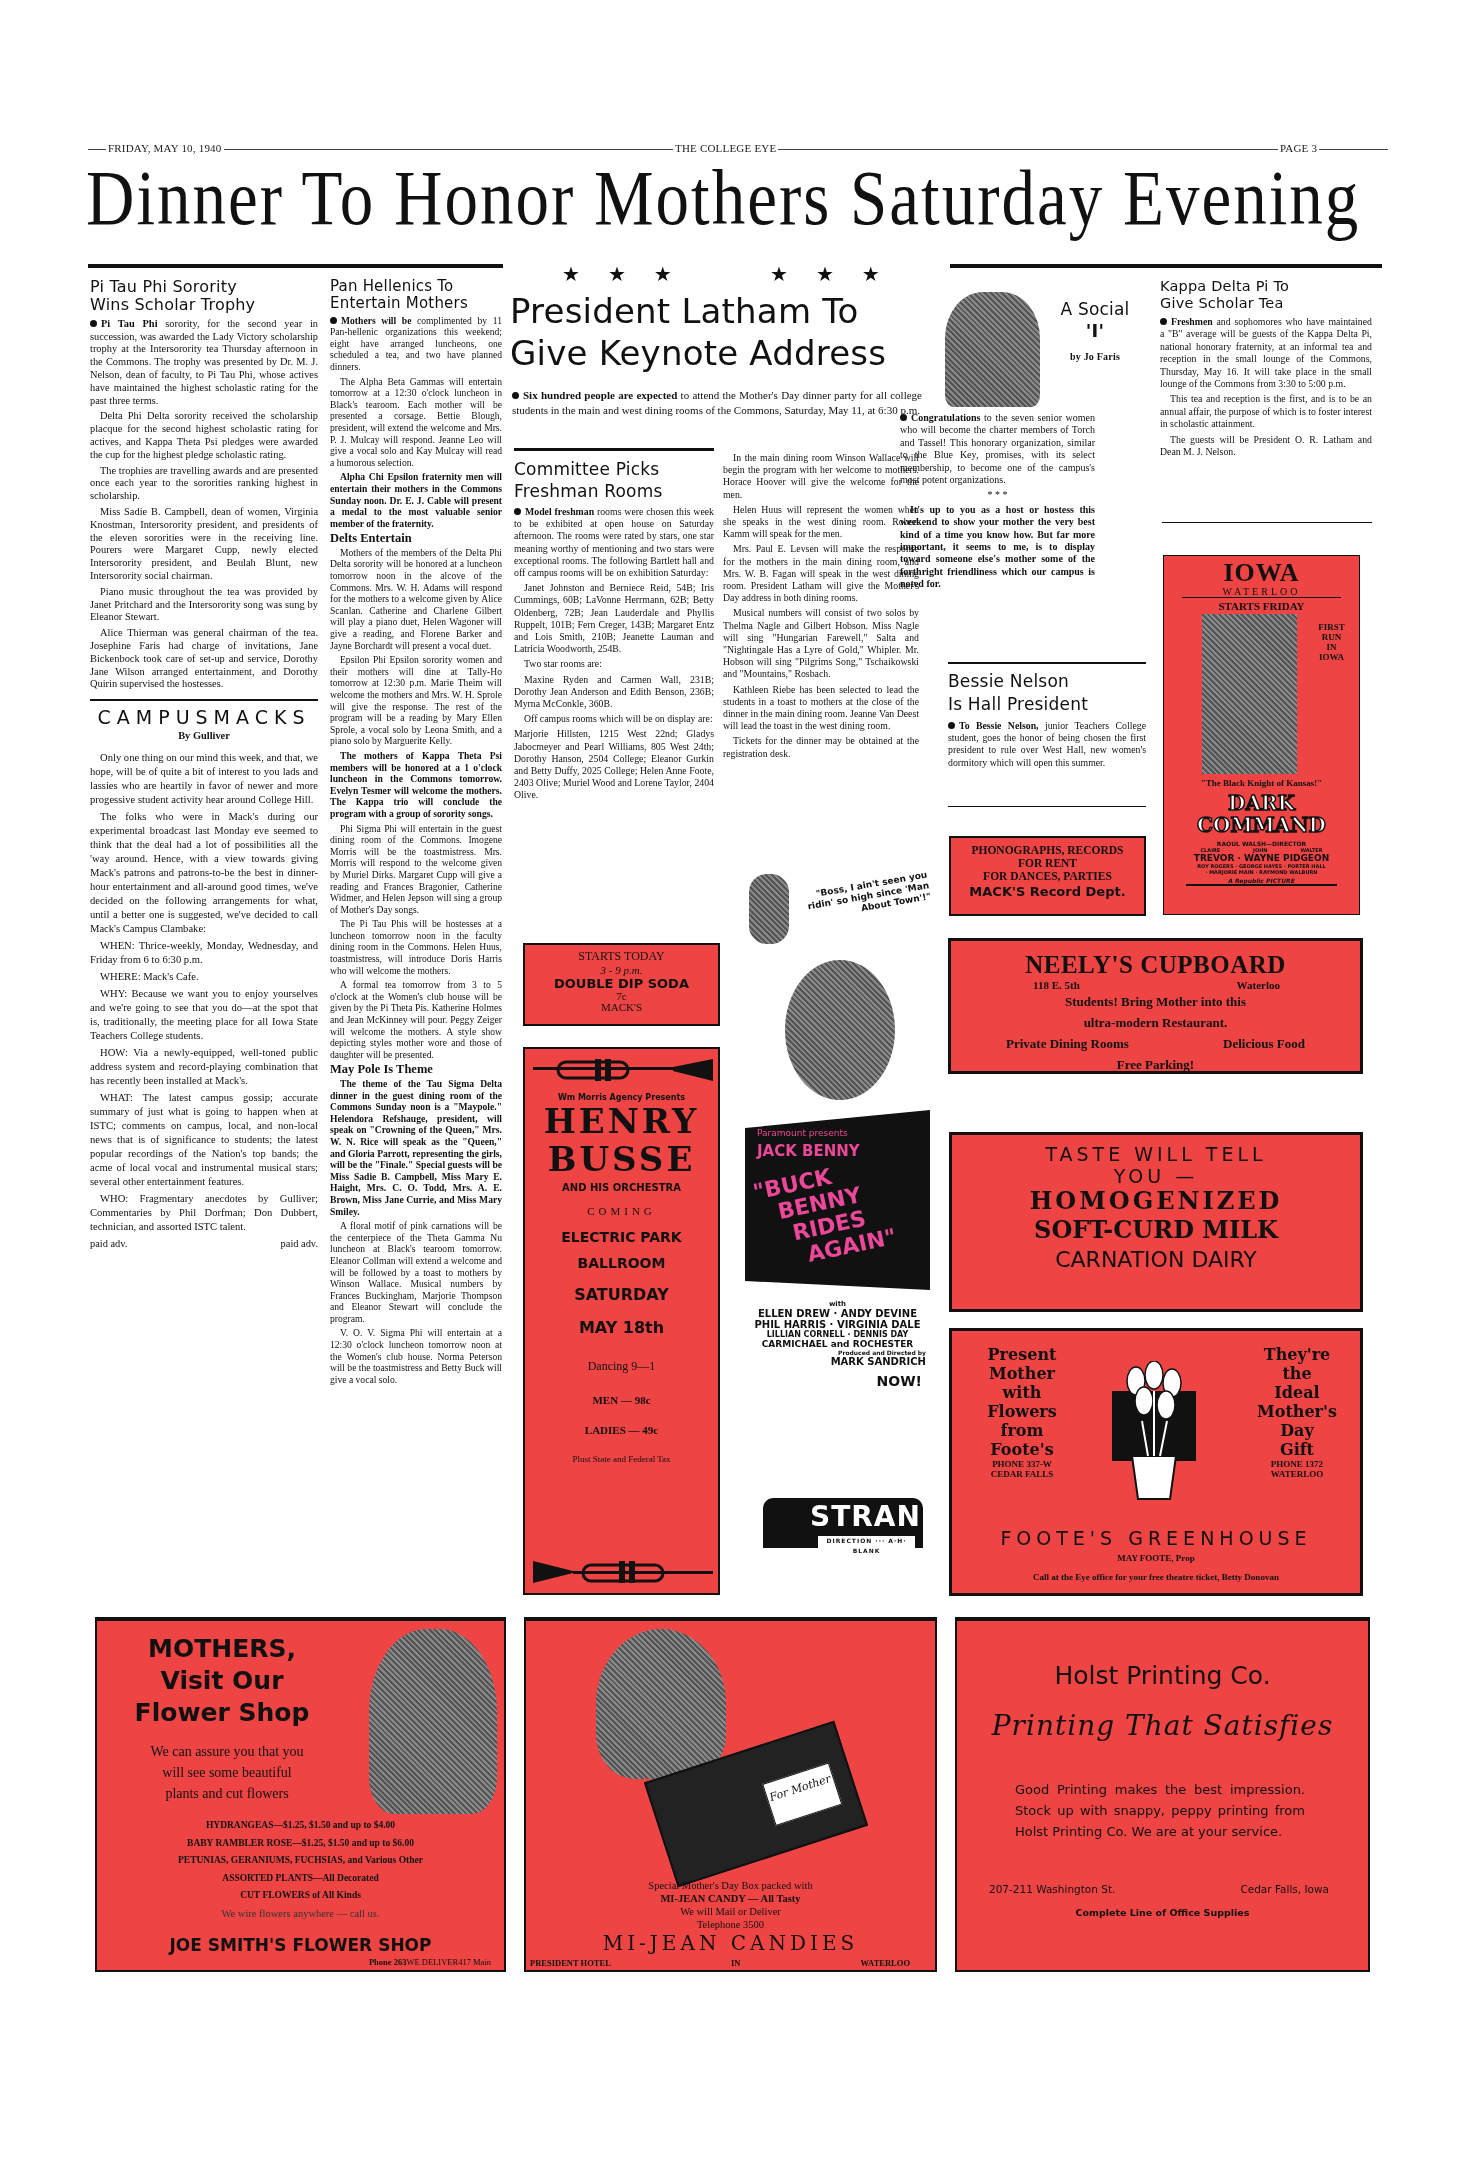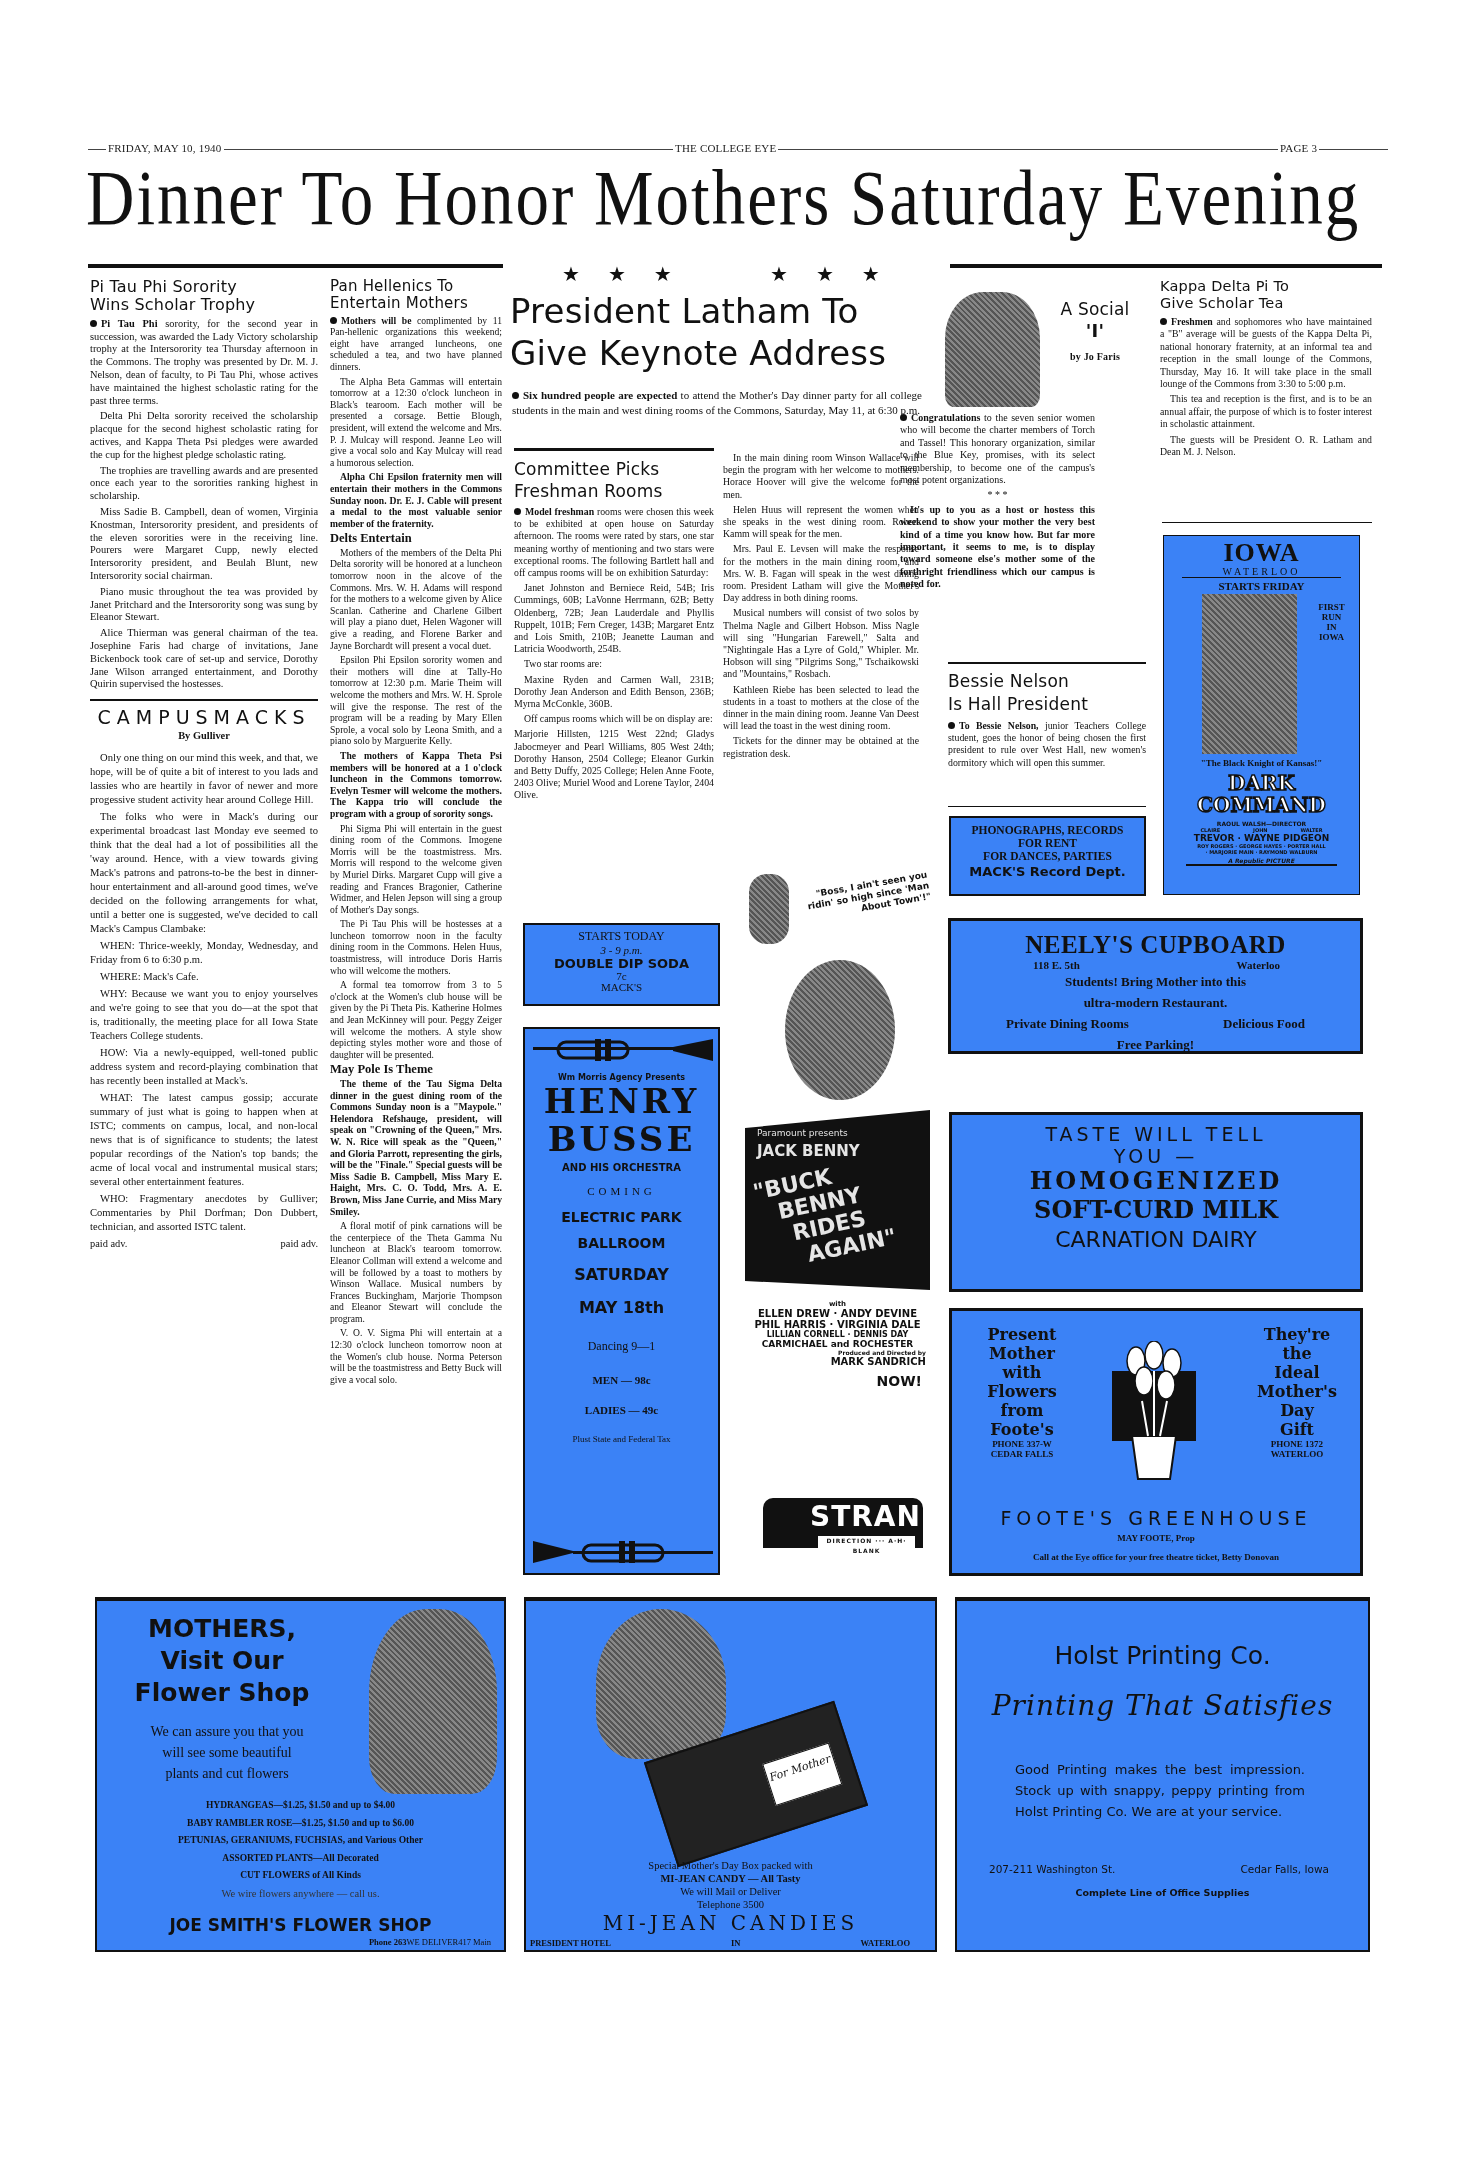--- a/index.html
+++ b/index.html
@@ -15,21 +15,21 @@
   .thick-rule { height: 4px; background: #111; }
 
   .col { font-family: "Liberation Serif", serif; font-size: 10.4px; line-height: 12.8px; text-align: justify; hyphens: auto; }
   .col p { text-indent: 10px; margin-bottom: 3px; }
   .col p.lead { text-indent: 0; }
   .col .bullet { display: inline-block; width: 7px; height: 7px; border-radius: 50%; background: #111; margin-right: 4px; vertical-align: 0px; }
   .col b { font-weight: bold; }
   .sans-head { font-family: "DejaVu Sans", sans-serif; font-weight: normal; line-height: 1.12; letter-spacing: 0.2px; }
   .subhead { font-family: "Liberation Serif", serif; font-weight: bold; font-size: 12.5px; margin: 4px 0 2px; }
 
-  .box { border: 2px solid #111; background: #3b82f6; }
+  .box { border: 2px solid #111; background: #ef4444; margin-top: 20px; }
   .center { text-align: center; }
   .img-ph { background: repeating-linear-gradient(45deg, #555 0 2px, #888 2px 4px); }
   .stars { font-family: "DejaVu Sans", sans-serif; font-size: 20px; letter-spacing: 28px; }
 </style>
 </head>
 <body>
 
 <div class="abs dateline">
   <div class="rule" style="left:0;width:1300px;"></div>
   <span style="left:18px;">FRIDAY, MAY 10, 1940</span>
@@ -164,21 +164,21 @@
         <rect x="86" y="0" width="6" height="22" fill="#111"></rect>
         <rect x="96" y="0" width="6" height="22" fill="#111"></rect>
       </svg>
   </div>
 </div>
 
 <div class="abs" style="top:870px;left:745px;width:185px;height:710px;">
   <div class="abs img-ph" style="top:4px;left:4px;width:40px;height:70px;border-radius:18px;"></div>
   <div class="abs" style="top:10px;left:60px;width:125px;font-family:'DejaVu Sans',sans-serif;font-weight:bold;font-size:9px;line-height:11px;transform:rotate(-10deg);text-align:right;">"Boss, I ain't seen you ridin' so high since 'Man About Town'!"</div>
   <div class="abs img-ph" style="top:90px;left:40px;width:110px;height:140px;border-radius:50%;"></div>
-  <div class="abs" style="top:240px;left:0;width:185px;height:180px;background:#111;color:#e5e5e5;clip-path:polygon(0 10%,100% 0,100% 100%,0 95%);">
+  <div class="abs" style="top:240px;left:0;width:185px;height:180px;background:#111;color:#ec4899;clip-path:polygon(0 10%,100% 0,100% 100%,0 95%);">
     <div style="font-family:'DejaVu Sans',sans-serif;font-size:9px;padding:18px 0 0 12px;">Paramount presents</div>
     <div style="font-family:'DejaVu Sans',sans-serif;font-weight:bold;font-size:15px;padding:4px 0 0 12px;">JACK BENNY</div>
     <div style="font-family:'DejaVu Sans',sans-serif;font-weight:bold;font-size:22px;line-height:24px;padding:4px 0 0 14px;transform:rotate(-12deg);">
       <div>"BUCK</div>
       <div style="padding-left:20px;">BENNY</div>
       <div style="padding-left:30px;">RIDES</div>
       <div style="padding-left:40px;">AGAIN"</div>
     </div>
   </div>
   <div class="abs center" style="top:430px;left:0;width:185px;font-family:'DejaVu Sans',sans-serif;font-weight:bold;">

